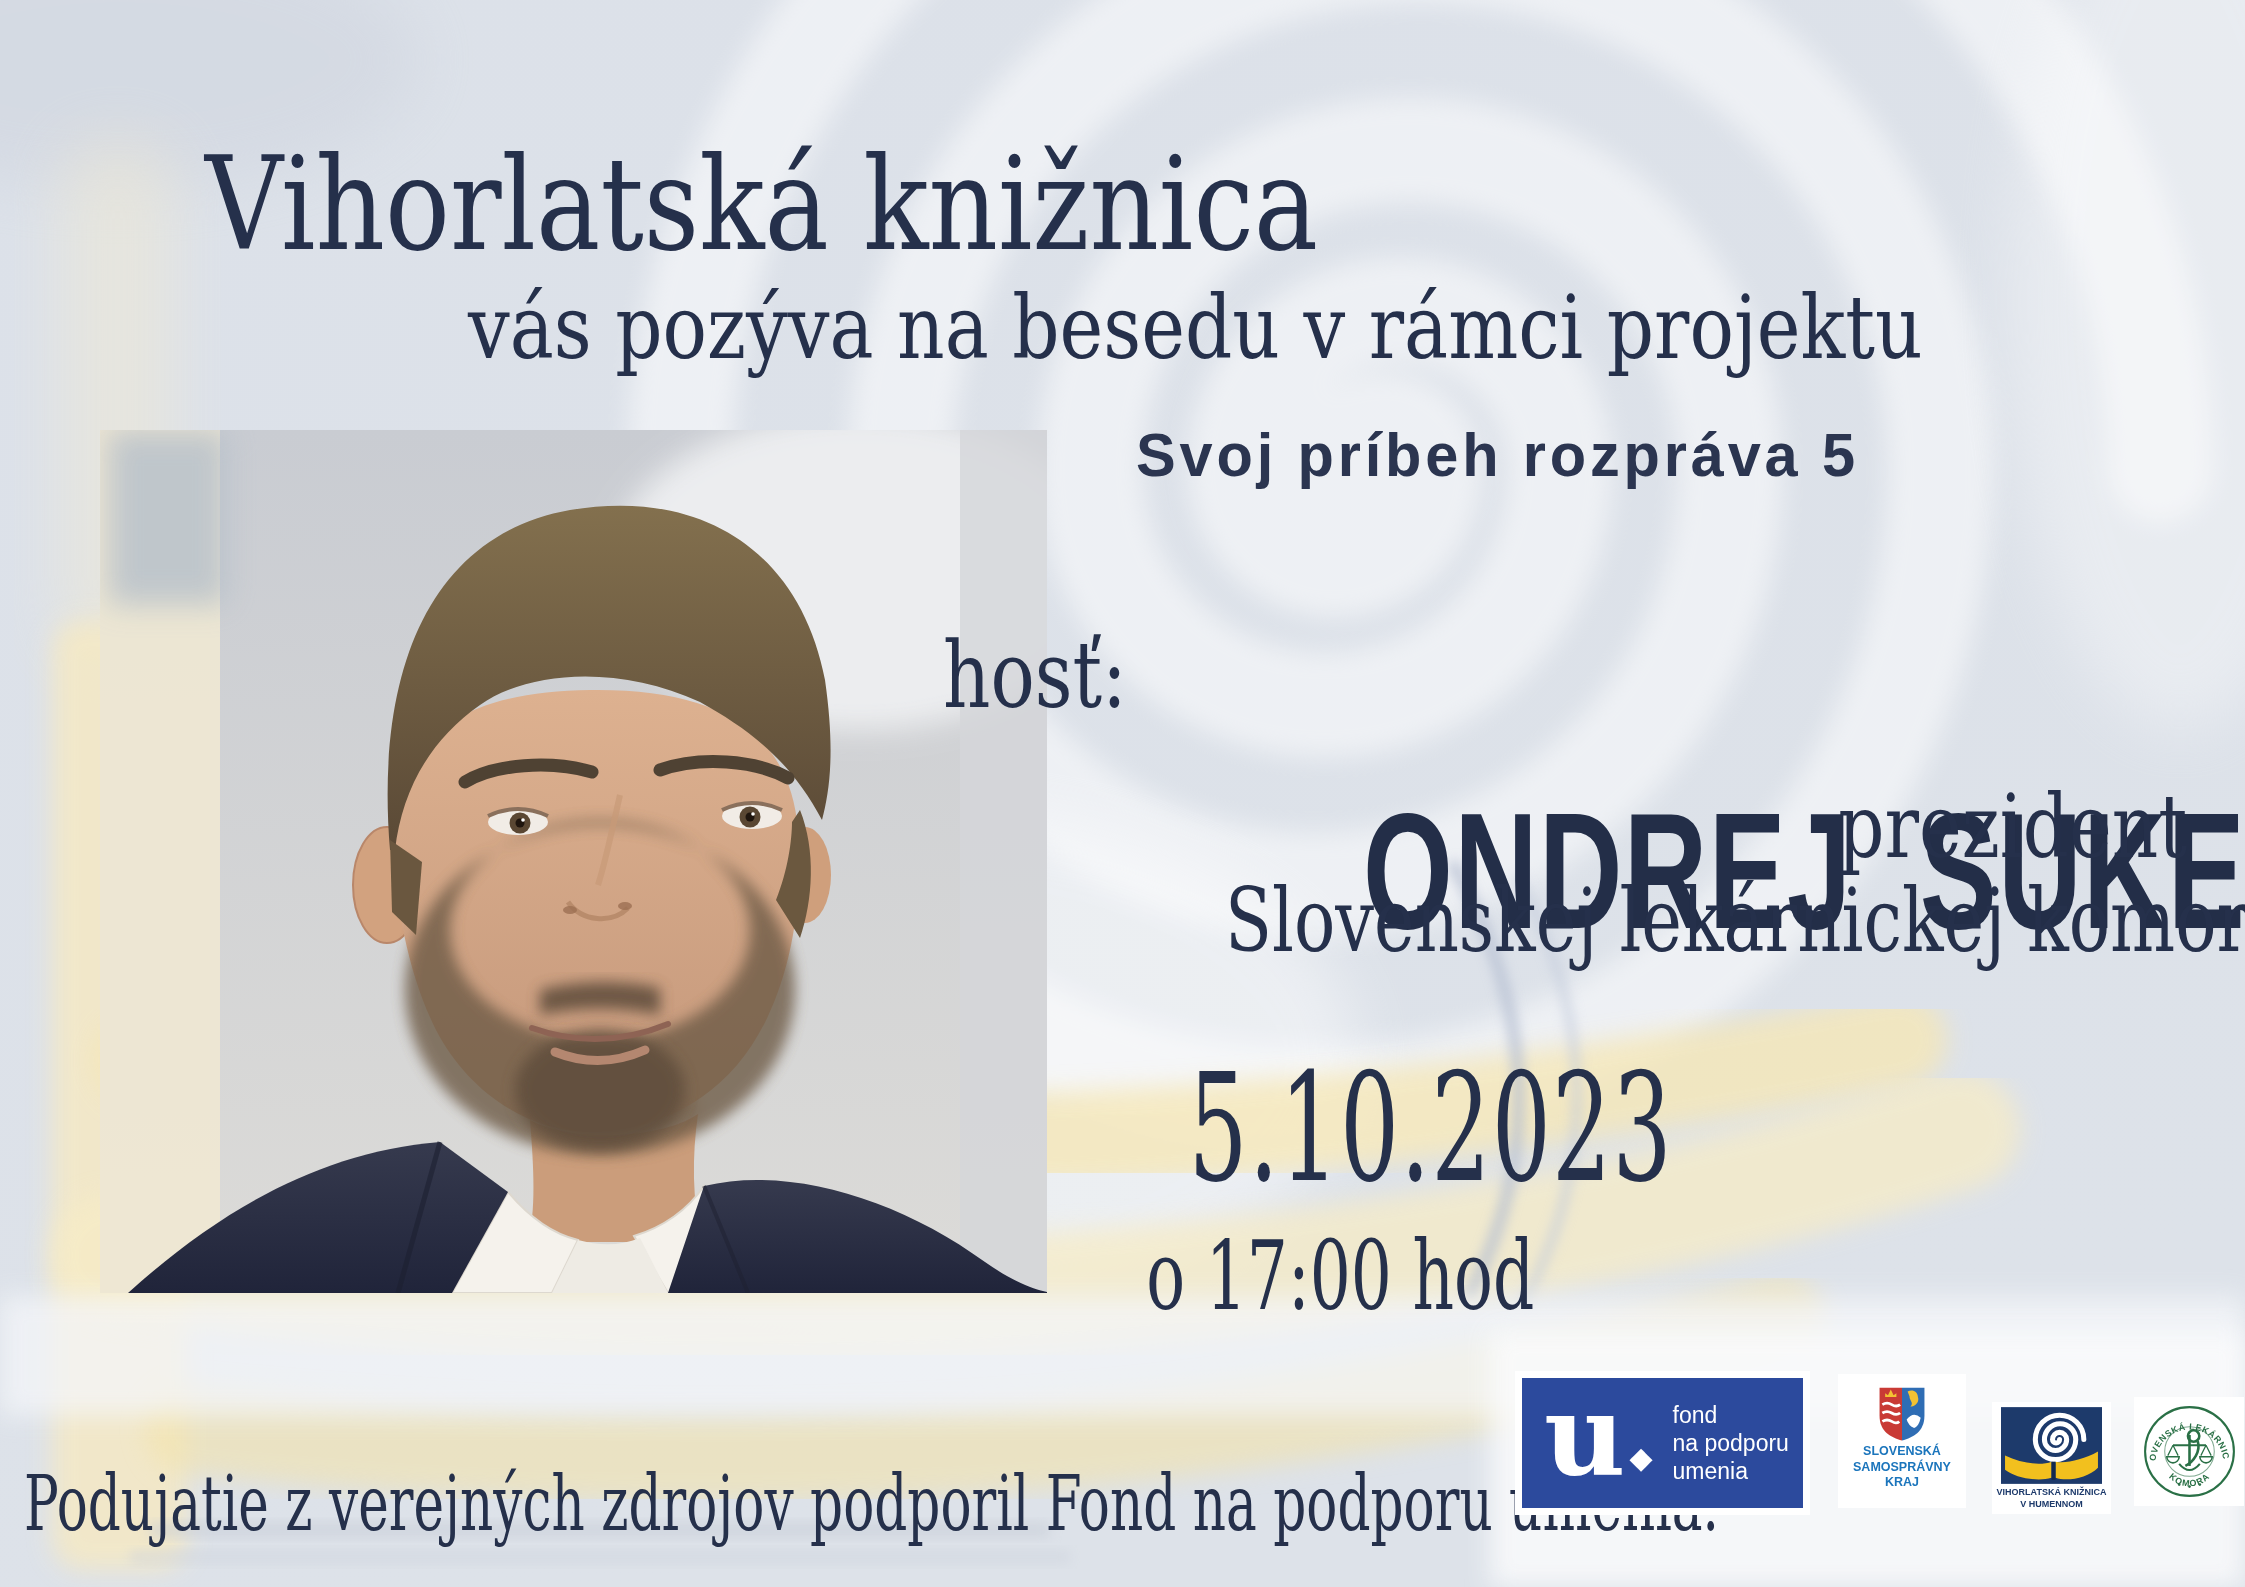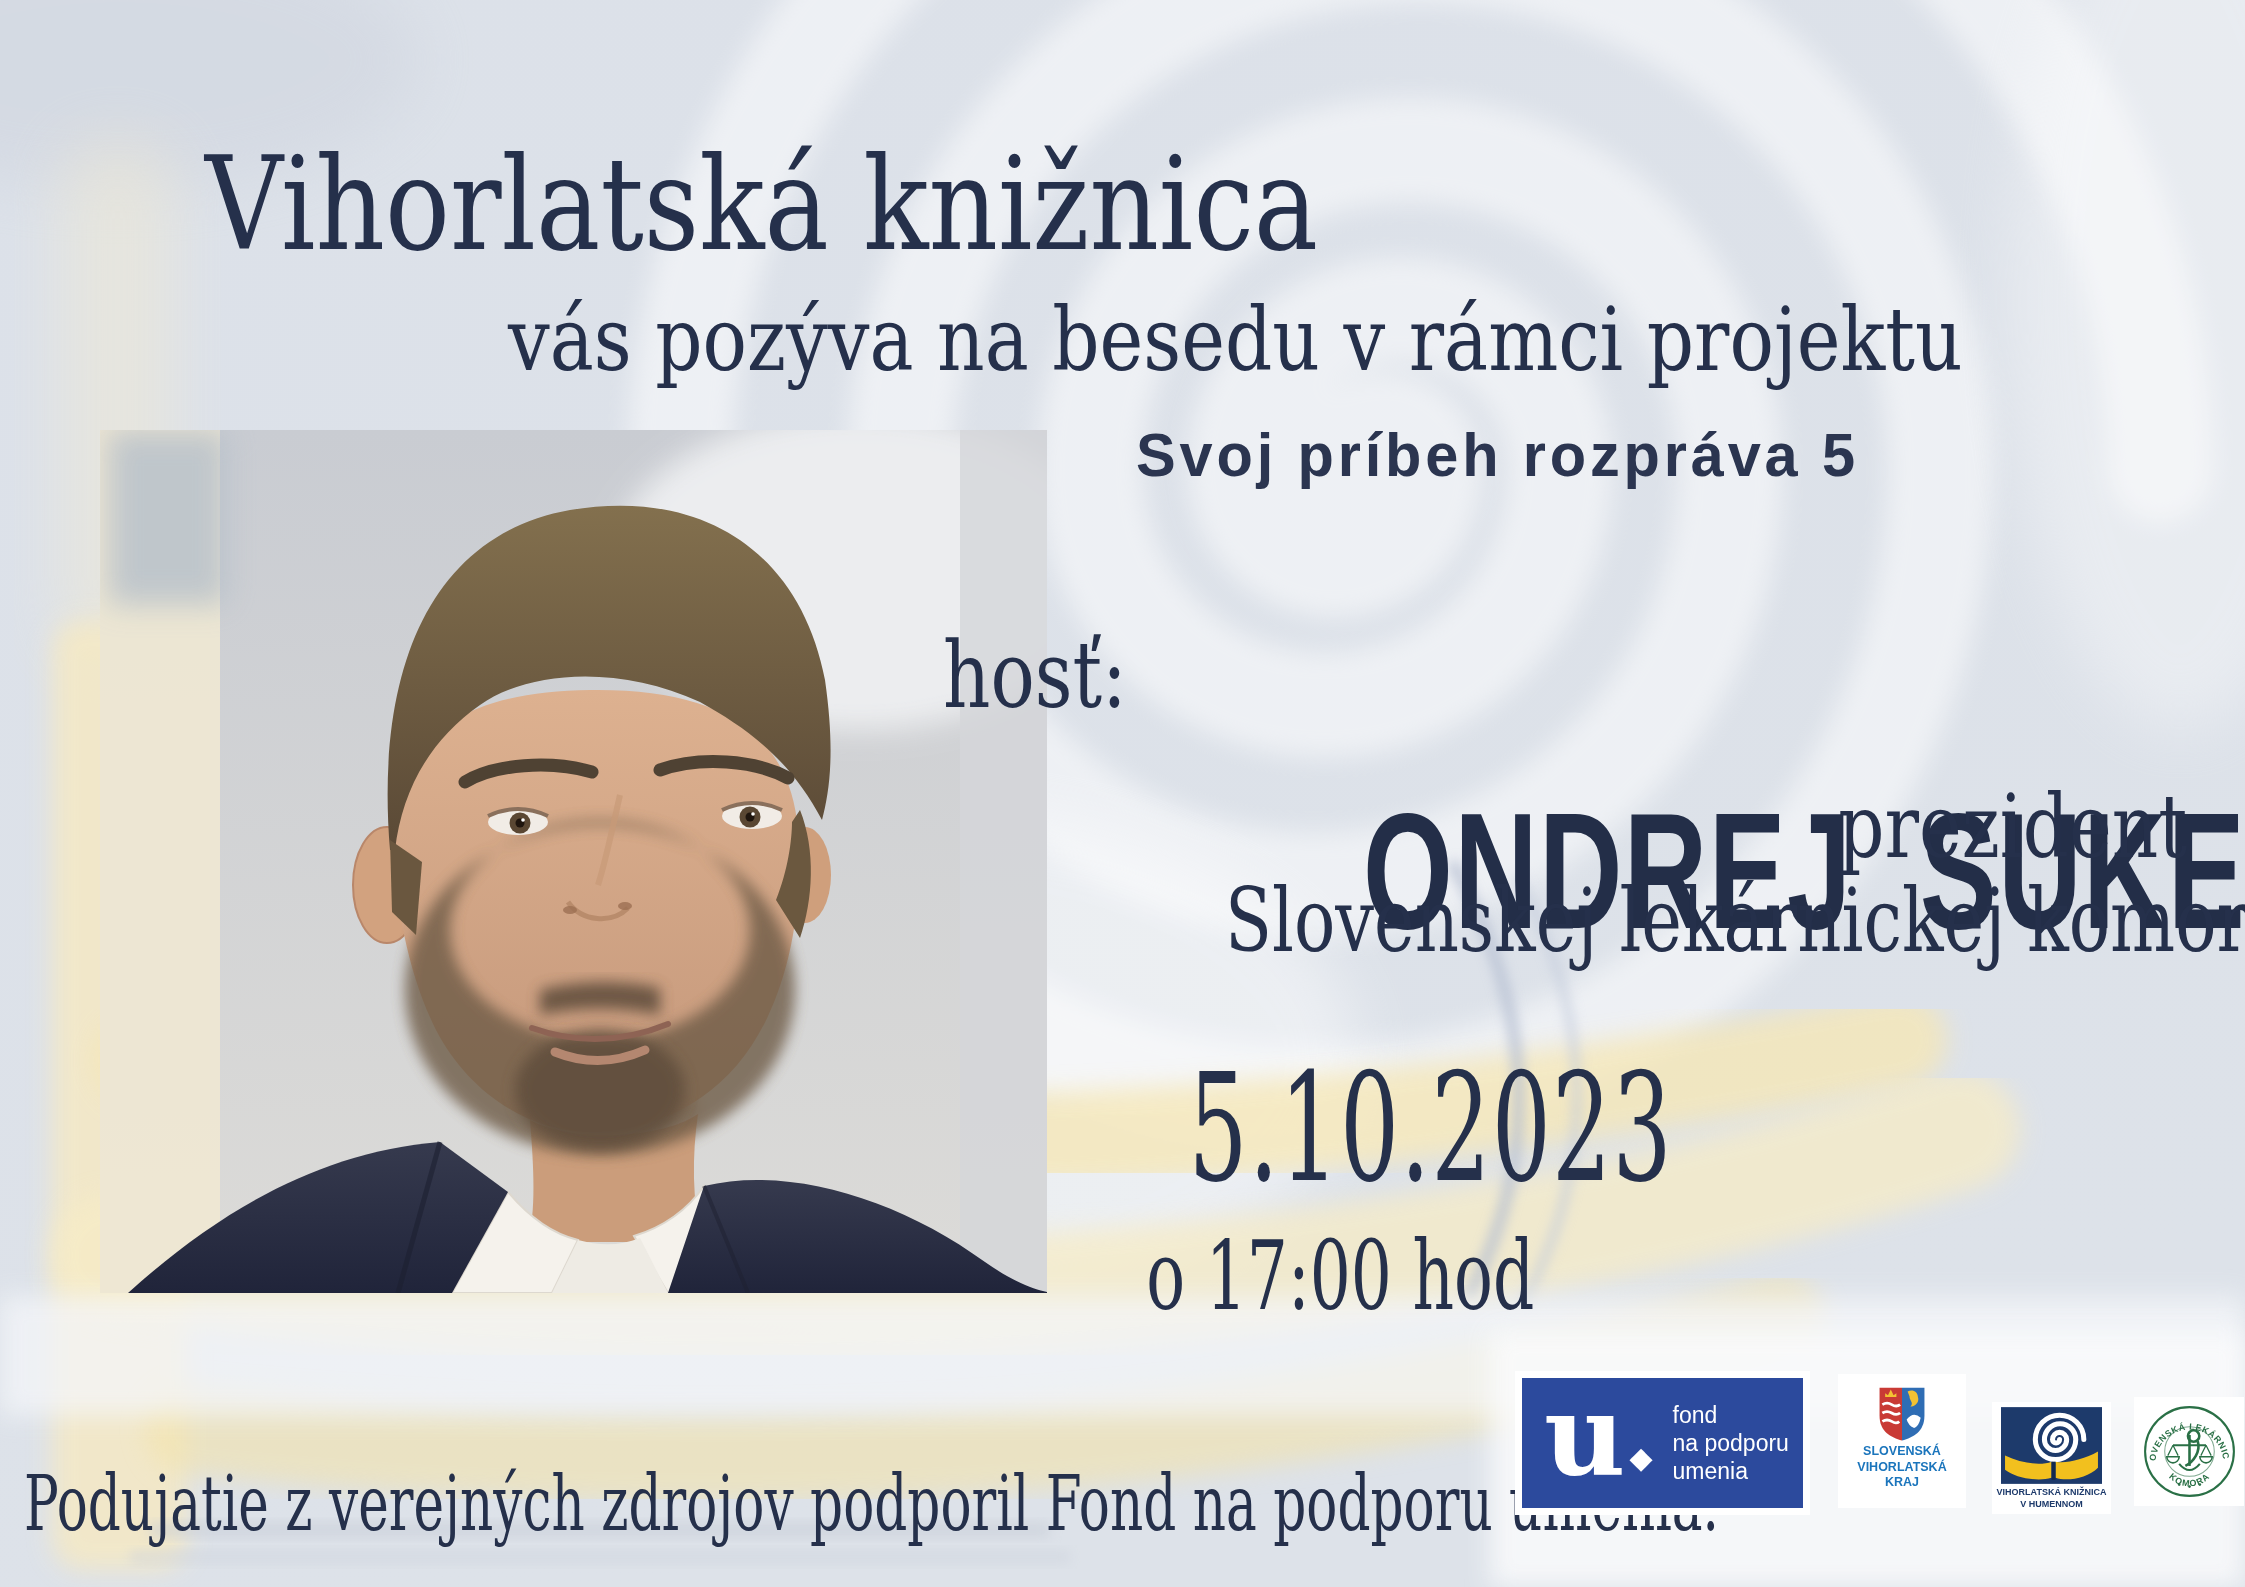--- a/index.html
+++ b/index.html
@@ -8,21 +8,21 @@
     background:#ec4899;font-family:"DejaVu Serif",serif;color:#25304b;
   }
   .abs{position:absolute;}
   svg{display:block;}
   .tline{position:absolute;line-height:1;white-space:nowrap;color:#25304b;}
   .cond{display:inline-block;transform-origin:left top;}
   .ccond{display:inline-block;transform-origin:center top;}
 
   #title{left:205px;top:139px;font-size:130px;}
   #title .cond{transform:scaleX(.83);}
-  #invite{left:508px;top:284px;font-size:88px;margin-top:12px;}
+  #invite{left:468px;top:284px;font-size:88px;}
   #invite .cond{transform:scaleX(.84);}
   #project{left:1136px;top:424px;font-size:62px;font-family:"Liberation Sans",sans-serif;
            font-weight:bold;letter-spacing:4px;color:#2b3550;}
   #project .cond{transform:scaleX(.96);}
   #guest-label{left:943px;top:630px;font-size:92px;}
   #guest-label .cond{transform:scaleX(.80);}
   #guest-name{left:1172px;top:624px;font-size:165px;font-family:"Liberation Sans",sans-serif;
               font-weight:bold;letter-spacing:2px;color:#232e48;white-space:pre;}
   #guest-name .cond{transform:scaleX(.70);white-space:pre;}
   #roles{left:1075px;top:780px;width:1150px;text-align:right;font-size:88px;line-height:1.07;white-space:nowrap;}
@@ -239,21 +239,21 @@
       <path d="M 26,4 H 50 V 34 C 50,51 38,57 26,60.5 Z" fill="#2f6db4"></path>
       <path d="M 5,22 q 5,-3 10,0 t 9,0" stroke="#fff" stroke-width="3" fill="none"></path>
       <path d="M 5,31 q 5,-3 10,0 t 9,0" stroke="#fff" stroke-width="3" fill="none"></path>
       <path d="M 5,40 q 5,-3 10,0 t 8,0" stroke="#fff" stroke-width="3" fill="none"></path>
       <path d="M 8,14 h 12 v -4 l -3,2 -3,-6 -3,6 -3,-2 z" fill="#f4c233"></path>
       <path d="M 32,8 C 37,5 43,8 43,14 C 45,19 40,25 35,24 C 39,20 34,18 34,13 Z" fill="#f4c233"></path>
       <path d="M 31,38 q 7,-9 15,-2 q -2,9 -7,11 q -6,-2 -8,-9 z" fill="#ffffff"></path>
     </svg>
     <div class="psk-lines">
       <div>SLOVENSKÁ</div>
-      <div>VIHORLATSKÁ</div>
+      <div>SAMOSPRÁVNY</div>
       <div>KRAJ</div>
     </div>
   </div>
 
   <div id="logo-vk" class="abs">
     <svg width="101" height="77" viewBox="0 0 100 76">
       <rect x="0" y="0" width="100" height="76" fill="#1d3a6b"></rect>
       <path d="M 82,32 A 24,24 0 0 0 34,32 A 20,20 0 0 0 74,32 A 15.5,15.5 0 0 0 43,32
                A 11,11 0 0 0 65,32 A 7,7 0 0 0 51,32 A 3.5,3.5 0 0 0 58,32" fill="none" stroke="#ffffff" stroke-width="5" stroke-linecap="round"></path>
       <path d="M 4,48 C 20,56 40,58 50,54 L 50,70 C 36,74 14,70 4,62 Z" fill="#f2c01e"></path>

